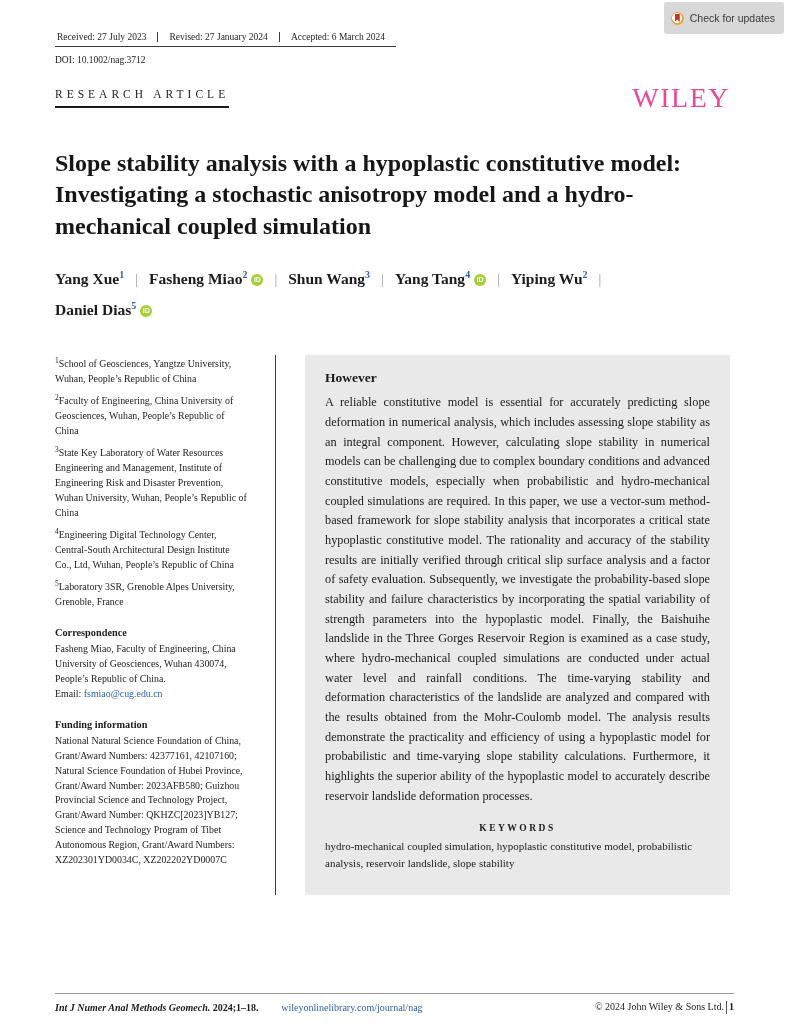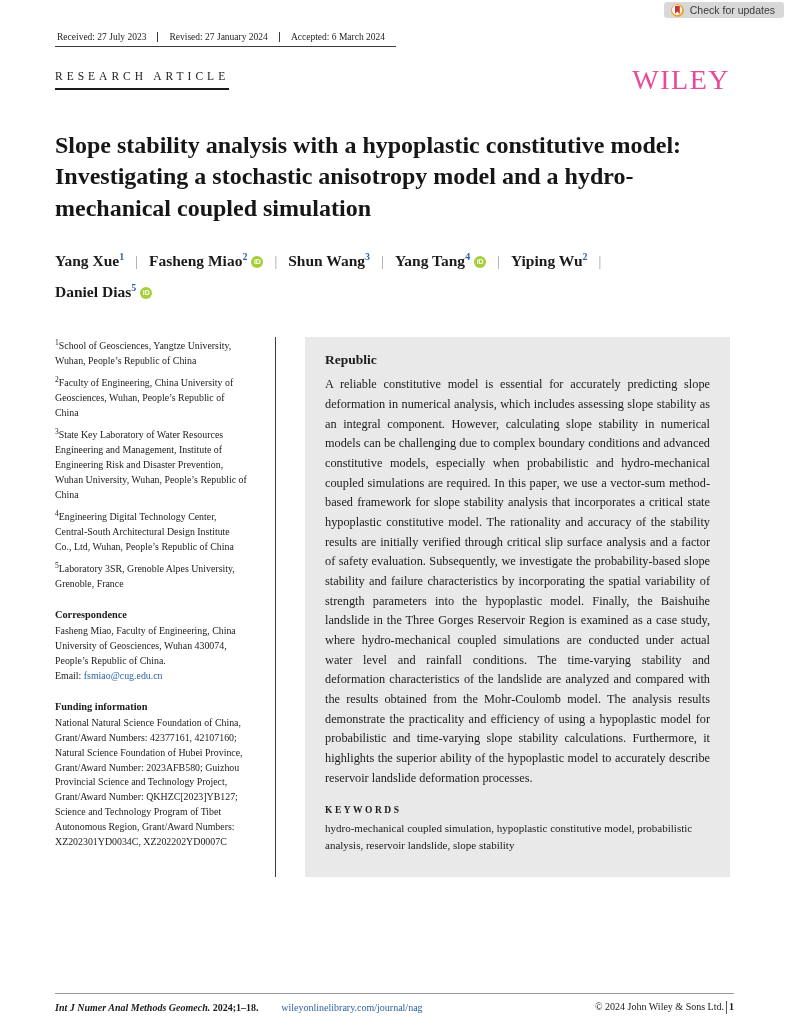--- a/index.html
+++ b/index.html
@@ -4,21 +4,21 @@
 <style>
   * { box-sizing: border-box; }
   html,body { margin:0; padding:0; background:#ffffff; }
   .page {
     position:relative; width:787px; height:1036px; margin:0 auto;
     background:#fff; color:#1b1b1b;
     font-family:"Liberation Serif", serif; overflow:hidden;
   }
   
   .check-badge {
-    position:absolute; top:2px; right:3px; height:16px;
+    position:absolute; top:2px; right:3px; height:32px;
     background:#d8d8d8; border-radius:3px;
     display:flex; align-items:center; gap:6px; padding:0 9px 0 7px;
     font-family:"Liberation Sans", sans-serif; font-size:10.5px; color:#3a3a3a;
     cursor:pointer;
   }
   .cm-outer { position:relative; width:13px; height:13px; border-radius:50%; background:#f0a432; flex:none; }
   .cm-inner { position:absolute; left:1.5px; top:1.5px; right:1.5px; bottom:1.5px; border-radius:50%; background:#fff; }
   .cm-bm { position:absolute; left:4px; top:2.5px; width:5px; height:8px; background:#d0332c;
            clip-path:polygon(0 0,100% 0,100% 100%,50% 68%,0 100%); }
   
@@ -55,21 +55,21 @@
   .aff { margin:0 0 5px 0; }
   .aff sup, .side-text sup { font-size:7.5px; }
   .side-block { margin-top:15px; }
   .side-heading { font-weight:700; font-size:10.3px; margin-bottom:2px; }
   .side-text { }
   .email { color:#2e63a6; text-decoration:none; cursor:pointer; }
   .divider { width:1px; background:#3c3c3c; margin-left:11px; flex:none; }
   .abstract-box { flex:1; background:#e9e9e9; margin-left:13px; padding:15px 20px 24px 20px; }
   .abstract-heading { font-weight:700; font-size:13.5px; margin-bottom:7px; }
   .abstract-text { margin:0; font-size:12.3px; line-height:1.6; text-align:justify; }
-  .kw-heading { margin-top:17px; font-weight:700; font-size:9.5px; letter-spacing:2.5px; }
+  .kw-heading { margin-top:17px; font-weight:700; font-size:9.5px; letter-spacing:2.5px;text-align:center; }
   .kw-text { margin-top:5px; font-size:11px; line-height:1.5; }
   
   .footer { position:absolute; left:55px; right:53px; bottom:22px; }
   .footer-rule { border-top:1px solid #9a9a9a; margin-bottom:7px; }
   .footer-row { display:flex; align-items:center; font-size:10px; }
   .f-left { flex:1;font-weight:bold; }
   .f-mid { flex:1; text-align:left; }
   .f-link { color:#2e63a6; text-decoration:none; cursor:pointer; }
   .f-right { flex:1; display:flex; justify-content:flex-end; gap:2px; }
   .pagebar { width:1px; height:13px; background:#555; }
@@ -89,20 +89,21 @@
   </div>
 
   <div class="content">
 
     <div class="dates-row">
       <span class="date-cell">Received: 27 July 2023</span>
       <span class="date-cell">Revised: 27 January 2024</span>
       <span class="date-cell">Accepted: 6 March 2024</span>
     </div>
 
+    <div class="doi">DOI: 10.1002/nag.3712</div>
 
     <div class="type-row">
       <span class="article-type">RESEARCH ARTICLE</span>
       <span class="wiley">WILEY</span>
     </div>
 
     <h1 class="title">Slope stability analysis with a hypoplastic constitutive model: Investigating a stochastic anisotropy model and a hydro-mechanical coupled simulation</h1>
 
     <div class="authors" id="authors"><span class="author"><span>Yang Xue</span><sup class="asup">1</sup></span><span class="asep">|</span><span class="author"><span>Fasheng Miao</span><sup class="asup">2</sup><span class="orcid">iD</span></span><span class="asep">|</span><span class="author"><span>Shun Wang</span><sup class="asup">3</sup></span><span class="asep">|</span><span class="author"><span>Yang Tang</span><sup class="asup">4</sup><span class="orcid">iD</span></span><span class="asep">|</span><span class="author"><span>Yiping Wu</span><sup class="asup">2</sup></span><span class="asep">|</span><br><span class="author"><span>Daniel Dias</span><sup class="asup">5</sup><span class="orcid">iD</span></span></div>
 
@@ -125,21 +126,21 @@
         </div>
         <div class="side-block">
           <div class="side-heading">Funding information</div>
           <div class="side-text">National Natural Science Foundation of China, Grant/Award Numbers: 42377161, 42107160; Natural Science Foundation of Hubei Province, Grant/Award Number: 2023AFB580; Guizhou Provincial Science and Technology Project, Grant/Award Number: QKHZC[2023]YB127; Science and Technology Program of Tibet Autonomous Region, Grant/Award Numbers: XZ202301YD0034C, XZ202202YD0007C</div>
         </div>
       </div>
 
       <div class="divider"></div>
 
       <div class="abstract-box">
-        <div class="abstract-heading">Republic</div>
+        <div class="abstract-heading">However</div>
         <p class="abstract-text">A reliable constitutive model is essential for accurately predicting slope deformation in numerical analysis, which includes assessing slope stability as an integral component. However, calculating slope stability in numerical models can be challenging due to complex boundary conditions and advanced constitutive models, especially when probabilistic and hydro-mechanical coupled simulations are required. In this paper, we use a vector-sum method-based framework for slope stability analysis that incorporates a critical state hypoplastic constitutive model. The rationality and accuracy of the stability results are initially verified through critical slip surface analysis and a factor of safety evaluation. Subsequently, we investigate the probability-based slope stability and failure characteristics by incorporating the spatial variability of strength parameters into the hypoplastic model. Finally, the Baishuihe landslide in the Three Gorges Reservoir Region is examined as a case study, where hydro-mechanical coupled simulations are conducted under actual water level and rainfall conditions. The time-varying stability and deformation characteristics of the landslide are analyzed and compared with the results obtained from the Mohr-Coulomb model. The analysis results demonstrate the practicality and efficiency of using a hypoplastic model for probabilistic and time-varying slope stability calculations. Furthermore, it highlights the superior ability of the hypoplastic model to accurately describe reservoir landslide deformation processes.</p>
         <div class="kw-heading">KEYWORDS</div>
         <div class="kw-text">hydro-mechanical coupled simulation, hypoplastic constitutive model, probabilistic analysis, reservoir landslide, slope stability</div>
       </div>
     </div>
   </div>
 
   <div class="footer">
     <div class="footer-rule"></div>
     <div class="footer-row">

